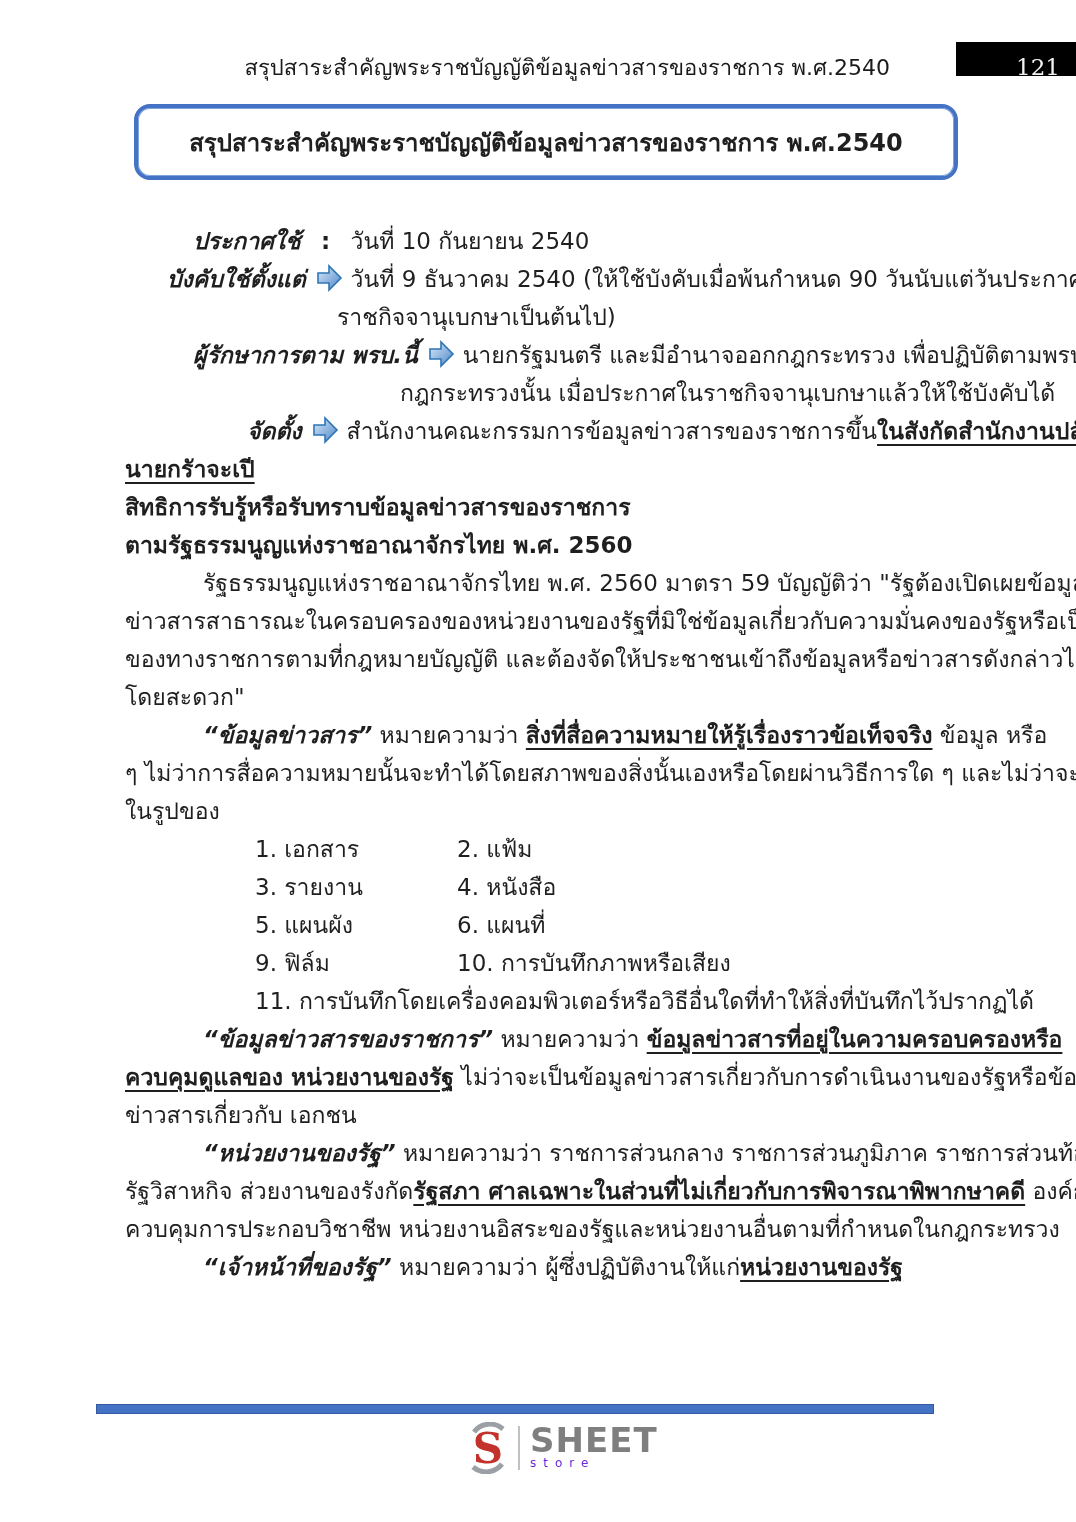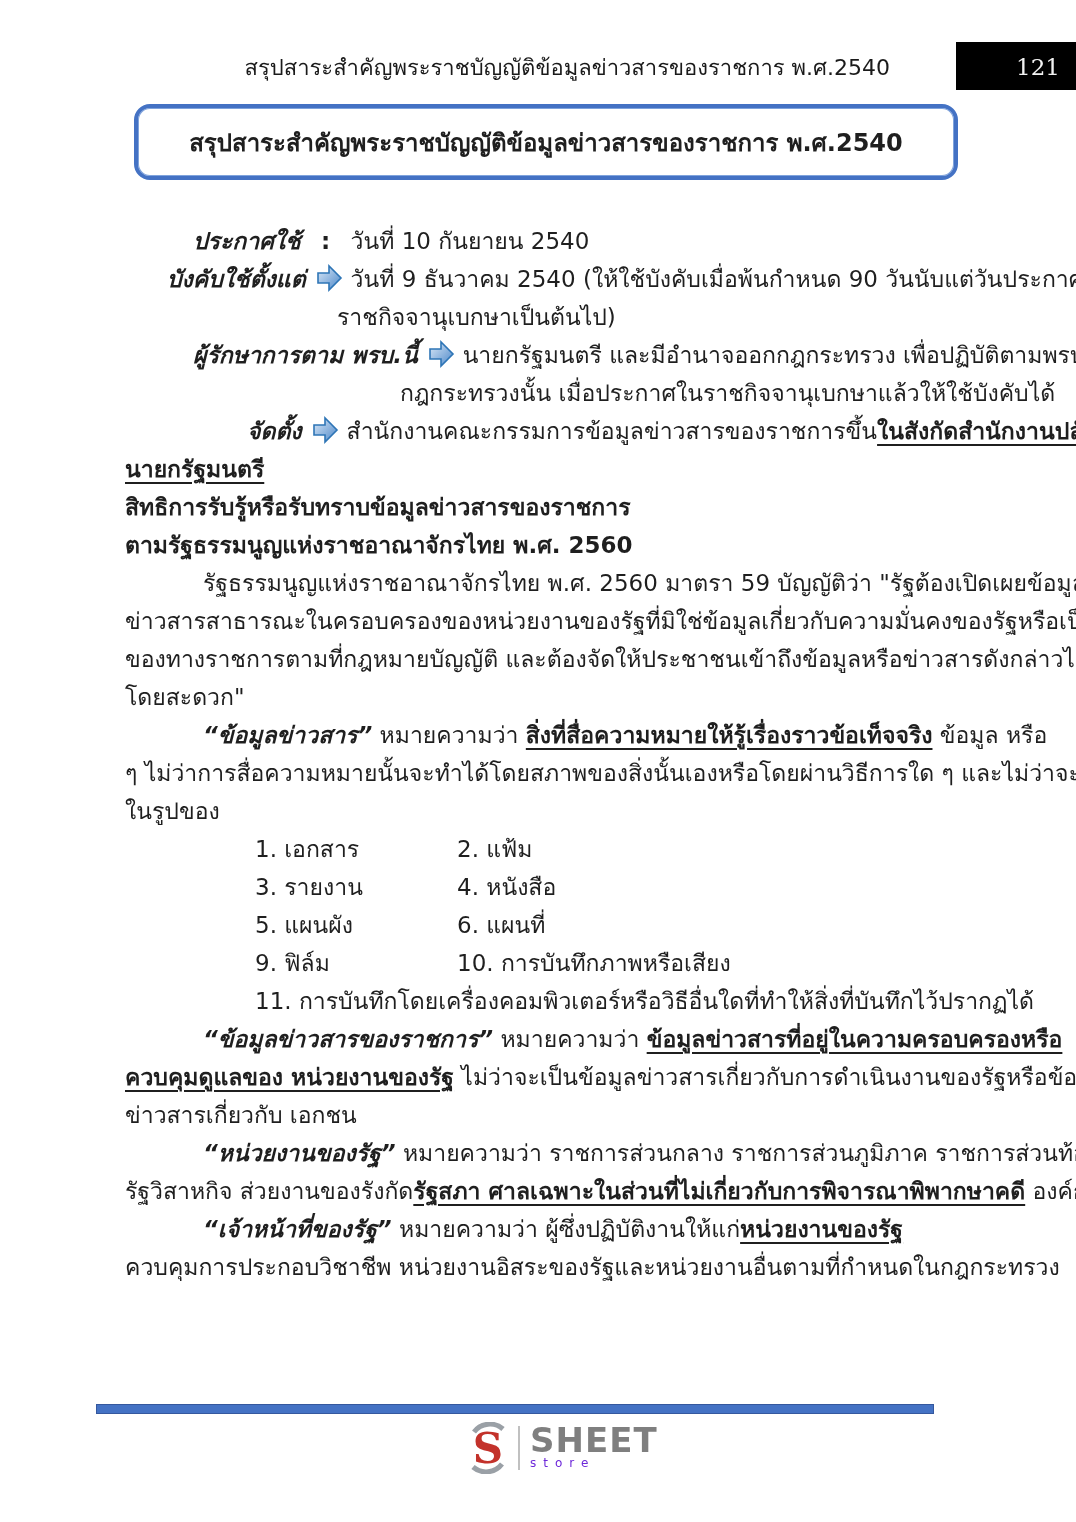--- a/index.html
+++ b/index.html
@@ -12,21 +12,21 @@
     color:#1f1f1f;
     overflow:hidden;
   }
   
   .running-header{
     position:absolute;top:50px;right:186px;
     font-size:22px;color:#1a1a1a;white-space:nowrap;
   }
   .page-number-box{
     position:absolute;top:42px;right:0;
-    width:120px;height:48px;background:#000;
+    width:120px;height:34px;background:#000;
     color:#f2f2f2;font-family:"DejaVu Serif","Liberation Serif",serif;
     font-size:23px;line-height:50px;text-align:right;
     box-sizing:border-box;padding-right:16px;
   }
   
   .title-box{
     position:absolute;top:104px;left:134px;width:816px;height:68px;
     border:4px solid #4472C4;border-radius:16px;
     display:flex;align-items:center;justify-content:center;
     box-shadow:0 0 0 1px #7fa3dc inset;
@@ -112,21 +112,21 @@
       <span>กฎกระทรวงนั้น เมื่อประกาศในราชกิจจานุเบกษาแล้วให้ใช้บังคับได้</span>
     </div>
 
     <div class="ln p122">
       <span class="b">จัดตั้ง</span><svg class="arw" width="27" height="28" viewBox="0 0 27 28">
           <path d="M2 9 L13 9 L13 2 L25 14 L13 26 L13 19 L2 19 Z" fill="url(#g1)" stroke="#2E75B6" stroke-width="1.6"></path>
         </svg><span>สำนักงานคณะกรรมการข้อมูลข่าวสารของราชการขึ้น</span><span class="u">ในสังกัดสำนักงานปลัด สำนัก</span>
     </div>
 
     <div class="ln">
-      <span class="u">นายกรัฐมนตรี</span>
+      <span class="u">นายกรัาจะเปี</span>
     </div>
 
     <div class="ln ctr">สิทธิการรับรู้หรือรับทราบข้อมูลข่าวสารของราชการ</div>
     <div class="ln ctr">ตามรัฐธรรมนูญแห่งราชอาณาจักรไทย พ.ศ. 2560</div>
 
     <div class="ln p78">รัฐธรรมนูญแห่งราชอาณาจักรไทย พ.ศ. 2560 มาตรา 59 บัญญัติว่า "รัฐต้องเปิดเผยข้อมูลหรือ</div>
     <div class="ln">ข่าวสารสาธารณะในครอบครองของหน่วยงานของรัฐที่มิใช่ข้อมูลเกี่ยวกับความมั่นคงของรัฐหรือเป็นความลับ</div>
     <div class="ln">ของทางราชการตามที่กฎหมายบัญญัติ และต้องจัดให้ประชาชนเข้าถึงข้อมูลหรือข่าวสารดังกล่าวได้</div>
     <div class="ln">โดยสะดวก"</div>
 
@@ -158,25 +158,25 @@
       <span class="u">ควบคุมดูแลของ หน่วยงานของรัฐ</span><span> ไม่ว่าจะเป็นข้อมูลข่าวสารเกี่ยวกับการดำเนินงานของรัฐหรือข้อมูล</span>
     </div>
     <div class="ln">ข่าวสารเกี่ยวกับ เอกชน</div>
 
     <div class="ln p78">
       <span class="b">“หน่วยงานของรัฐ”</span><span> หมายความว่า ราชการส่วนกลาง ราชการส่วนภูมิภาค ราชการส่วนท้องถิ่น</span>
     </div>
     <div class="ln">
       <span>รัฐวิสาหกิจ ส่วยงานของรังกัด</span><span class="u">รัฐสภา ศาลเฉพาะในส่วนที่ไม่เกี่ยวกับการพิจารณาพิพากษาคดี</span><span> องค์กร</span>
     </div>
+    <div class="ln">ควบคุมการประกอบวิชาชีพ หน่วยงานอิสระของรัฐและหน่วยงานอื่นตามที่กำหนดในกฎกระทรวง</div>
+
     <div class="ln p78">
       <span class="b">“เจ้าหน้าที่ของรัฐ”</span><span> หมายความว่า ผู้ซึ่งปฏิบัติงานให้แก่</span><span class="u">หน่วยงานของรัฐ</span>
     </div>
-
-    <div class="ln">ควบคุมการประกอบวิชาชีพ หน่วยงานอิสระของรัฐและหน่วยงานอื่นตามที่กำหนดในกฎกระทรวง</div>
 
   </div>
 
   <div class="footer-rule"></div>
 
   <div class="logo">
     <svg class="smark" width="44" height="52" viewBox="0 0 44 52">
       <path d="M37 7 A 20 20 0 0 0 8 10" stroke="#9aa0a6" stroke-width="5" fill="none"></path>
       <path d="M7 45 A 20 20 0 0 0 36 42" stroke="#9aa0a6" stroke-width="5" fill="none"></path>
       <text x="22" y="41" text-anchor="middle" font-size="42" font-weight="bold" fill="#C3322B" font-family="DejaVu Serif, serif">S</text>

